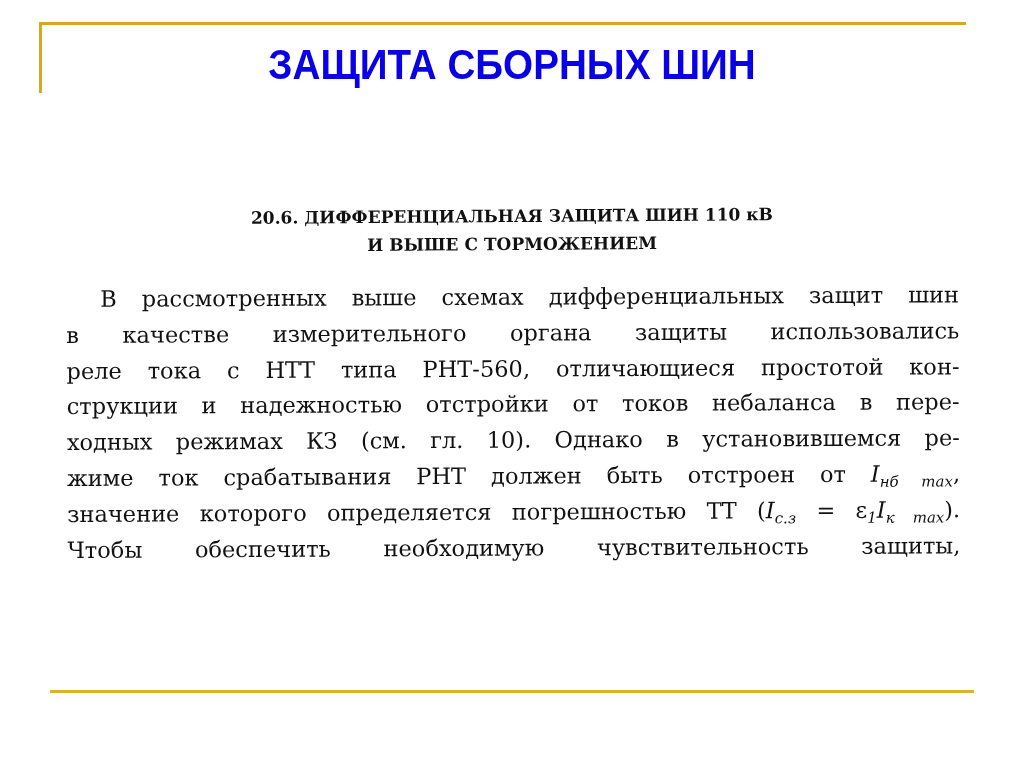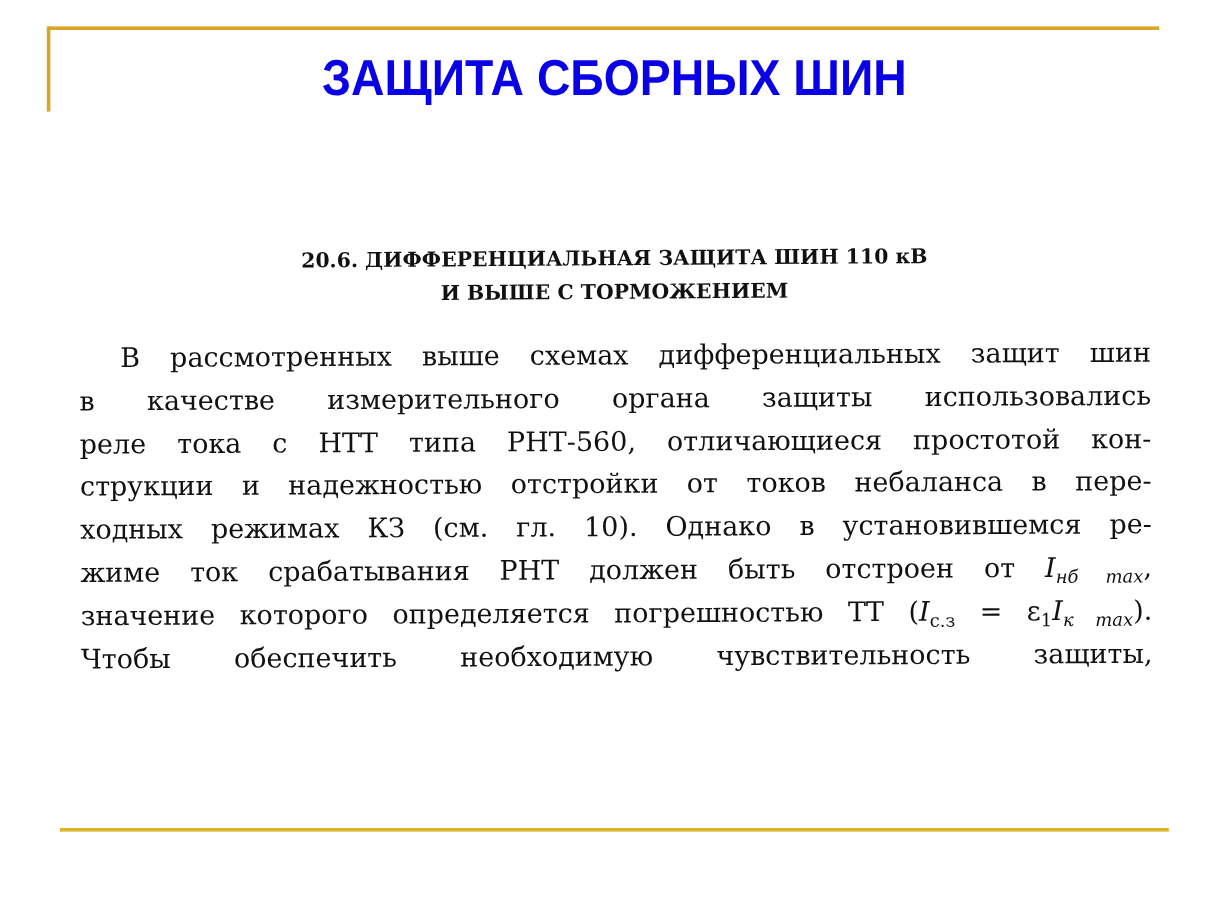--- a/index.html
+++ b/index.html
@@ -90,20 +90,21 @@
     }
     .body-text .ln.first {
       padding-left: 34px;
     }
     .body-text .ln.last {
       text-align-last: justify;
     }
     .sub {
       font-size: 15px;
       vertical-align: -5px;
+      font-style: italic;
     }
     .it {
       font-style: italic;
     }
   </style>
 </head>
 <body>
 
 <div class="frame-top"></div>
 <div class="frame-left"></div>

